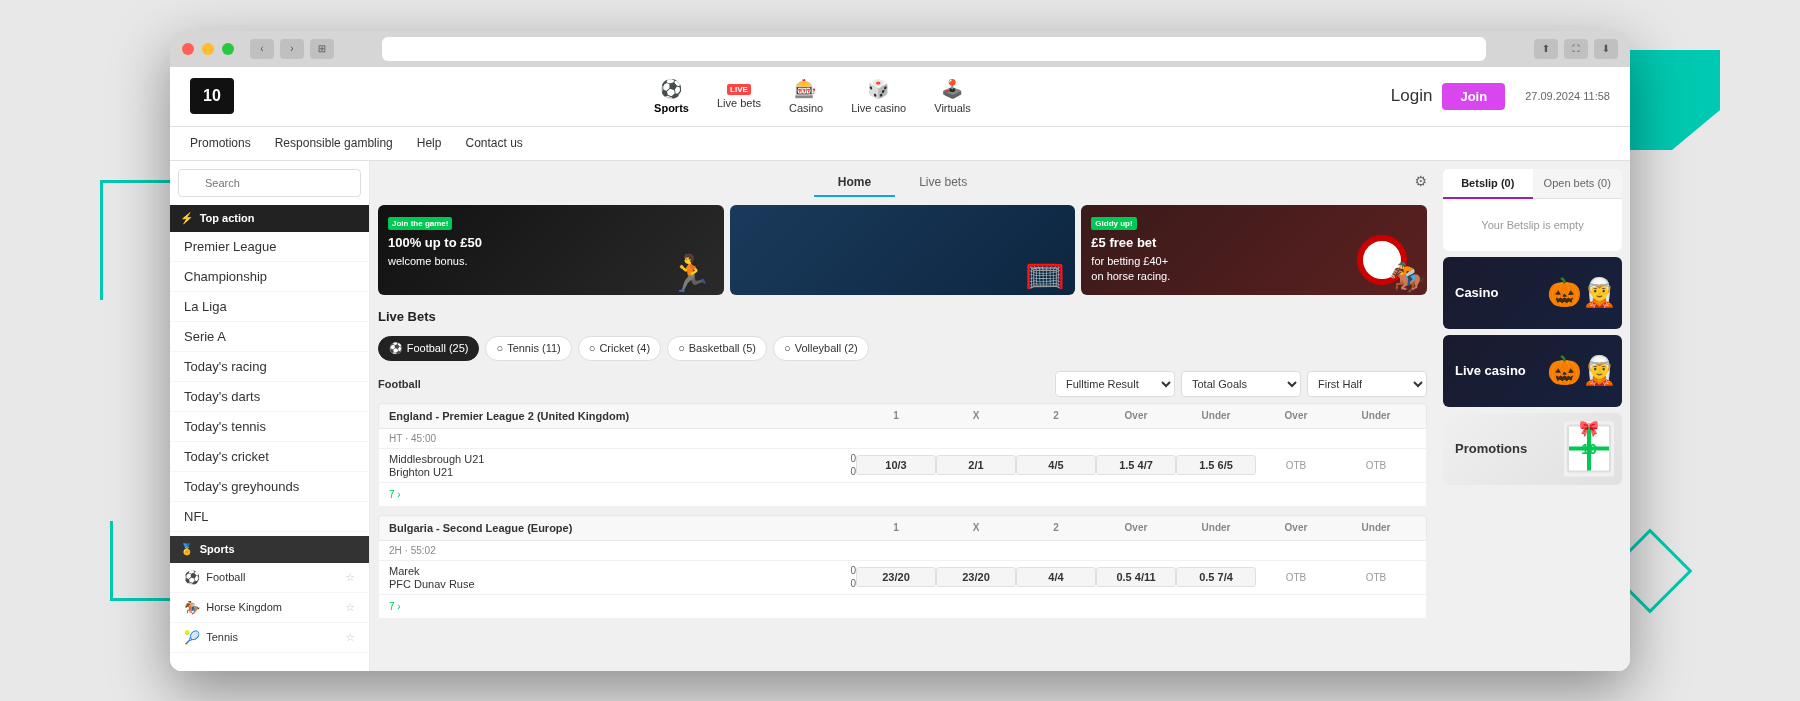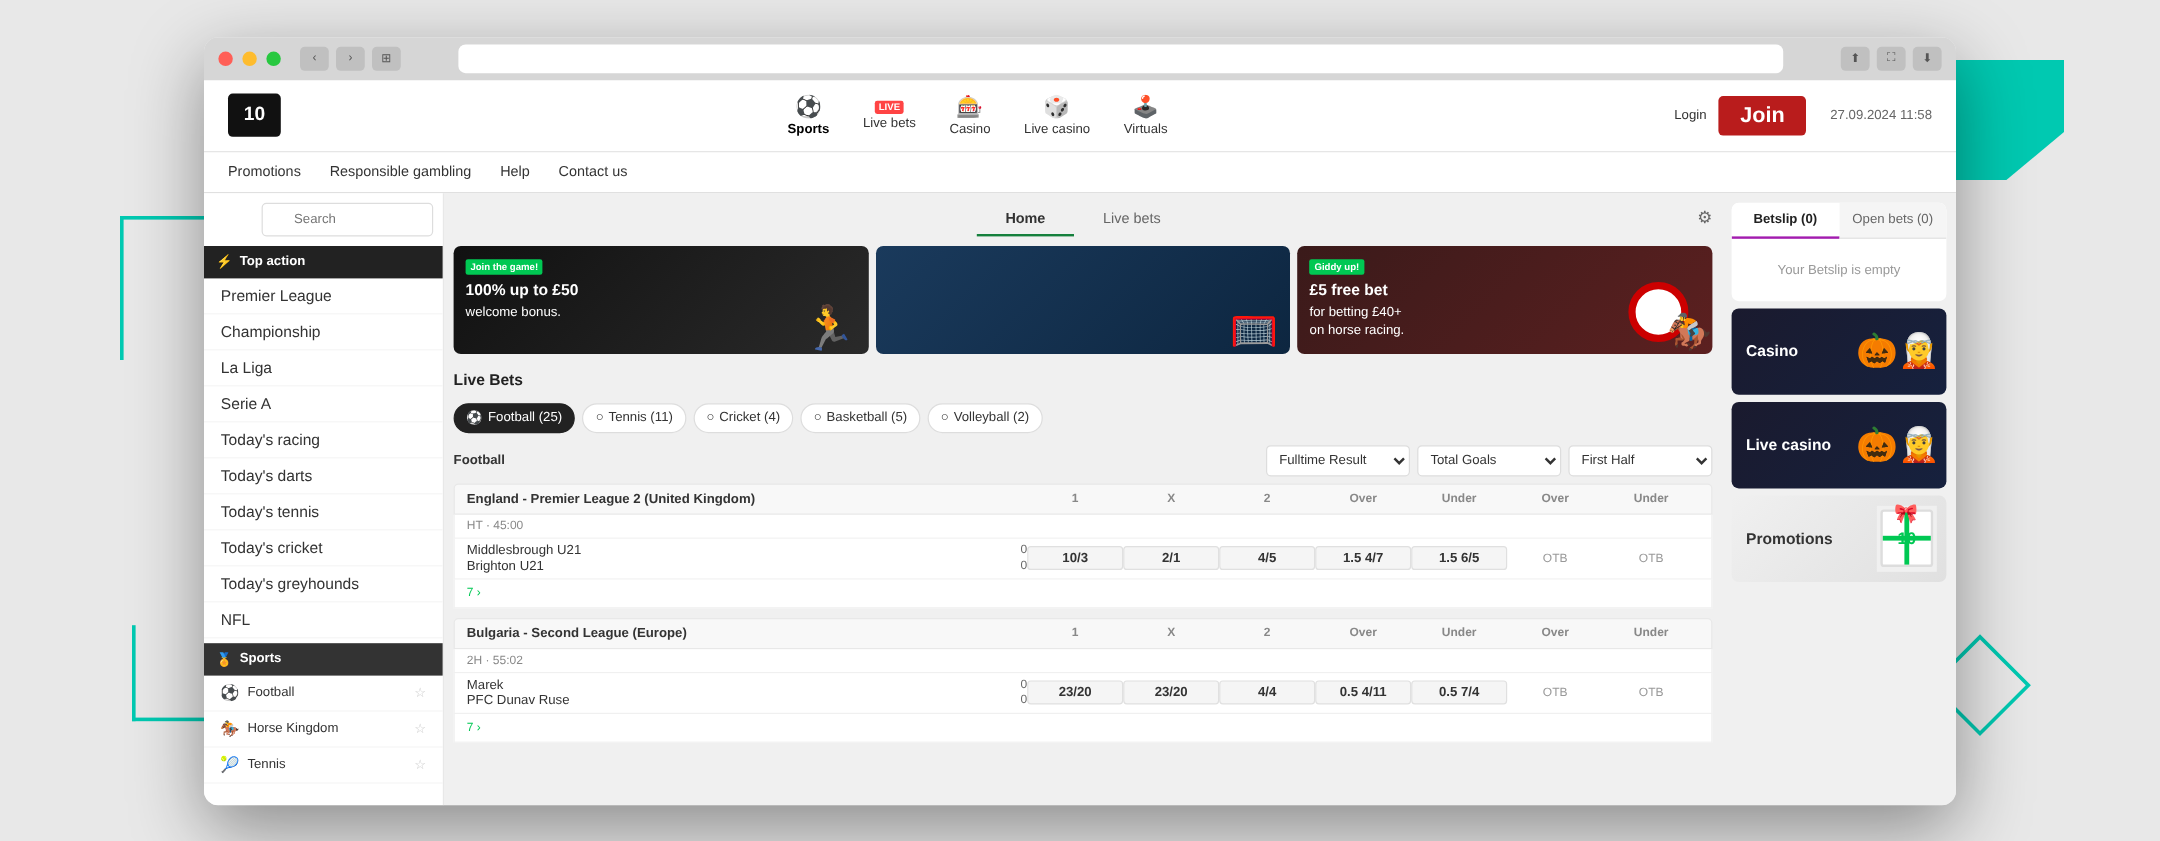--- a/index.html
+++ b/index.html
@@ -113,26 +113,26 @@
     }
     .nav-item.active { color: #000; font-weight: 600; }
     .nav-icon { font-size: 18px; }
     .nav-icon-live {
       background: #ff4444; color: white; font-size: 8px; font-weight: 700;
       padding: 1px 3px; border-radius: 2px;
     }
     .header-right { display: flex; gap: 10px; align-items: center; margin-left: auto; }
     .login-btn {
       background: transparent; border: none;
-      font-size: 11px; cursor: pointer; color: #333; font-weight: 500;
+      font-size: 17px; cursor: pointer; color: #333; font-weight: 500;
     }
     .join-btn {
-      background: #b91c1c; color: white;
+      background: #d946ef; color: white;
       border: none; border-radius: 4px;
-      padding: 6px 18px; font-size: 18px;
+      padding: 6px 18px; font-size: 13px;
       font-weight: 600; cursor: pointer;
     }
     .datetime { font-size: 11px; color: #666; margin-left: 10px; }
 
     
     .sub-nav {
       background: white;
       padding: 0 20px;
       height: 34px;
       display: flex;
@@ -154,21 +154,20 @@
     
     .sidebar {
       width: 200px;
       background: white;
       overflow-y: auto;
       border-right: 1px solid #e8e8e8;
       flex-shrink: 0;
     }
     .search-box {
       padding: 8px;
-      margin-left: 40px;
     }
     .search-input {
       width: 100%;
       height: 28px;
       border: 1px solid #ddd;
       border-radius: 4px;
       padding: 0 8px 0 26px;
       font-size: 11px;
       background: white;
       position: relative;
@@ -232,21 +231,21 @@
     }
     .tab {
       padding: 6px 24px;
       font-size: 12px;
       cursor: pointer;
       border-bottom: 2px solid transparent;
       color: #666;
     }
     .tab.active {
       color: #333; font-weight: 600;
-      border-bottom: 2px solid #15803d;
+      border-bottom: 2px solid #0ea5e9;
     }
     .gear-icon { position: absolute; right: 0; top: 4px; font-size: 14px; color: #666; cursor: pointer; }
 
     
     .banners { display: flex; gap: 6px; margin-bottom: 10px; }
     .banner {
       flex: 1; height: 90px; border-radius: 6px;
       overflow: hidden; position: relative;
       display: flex; align-items: flex-start;
       padding: 10px;

